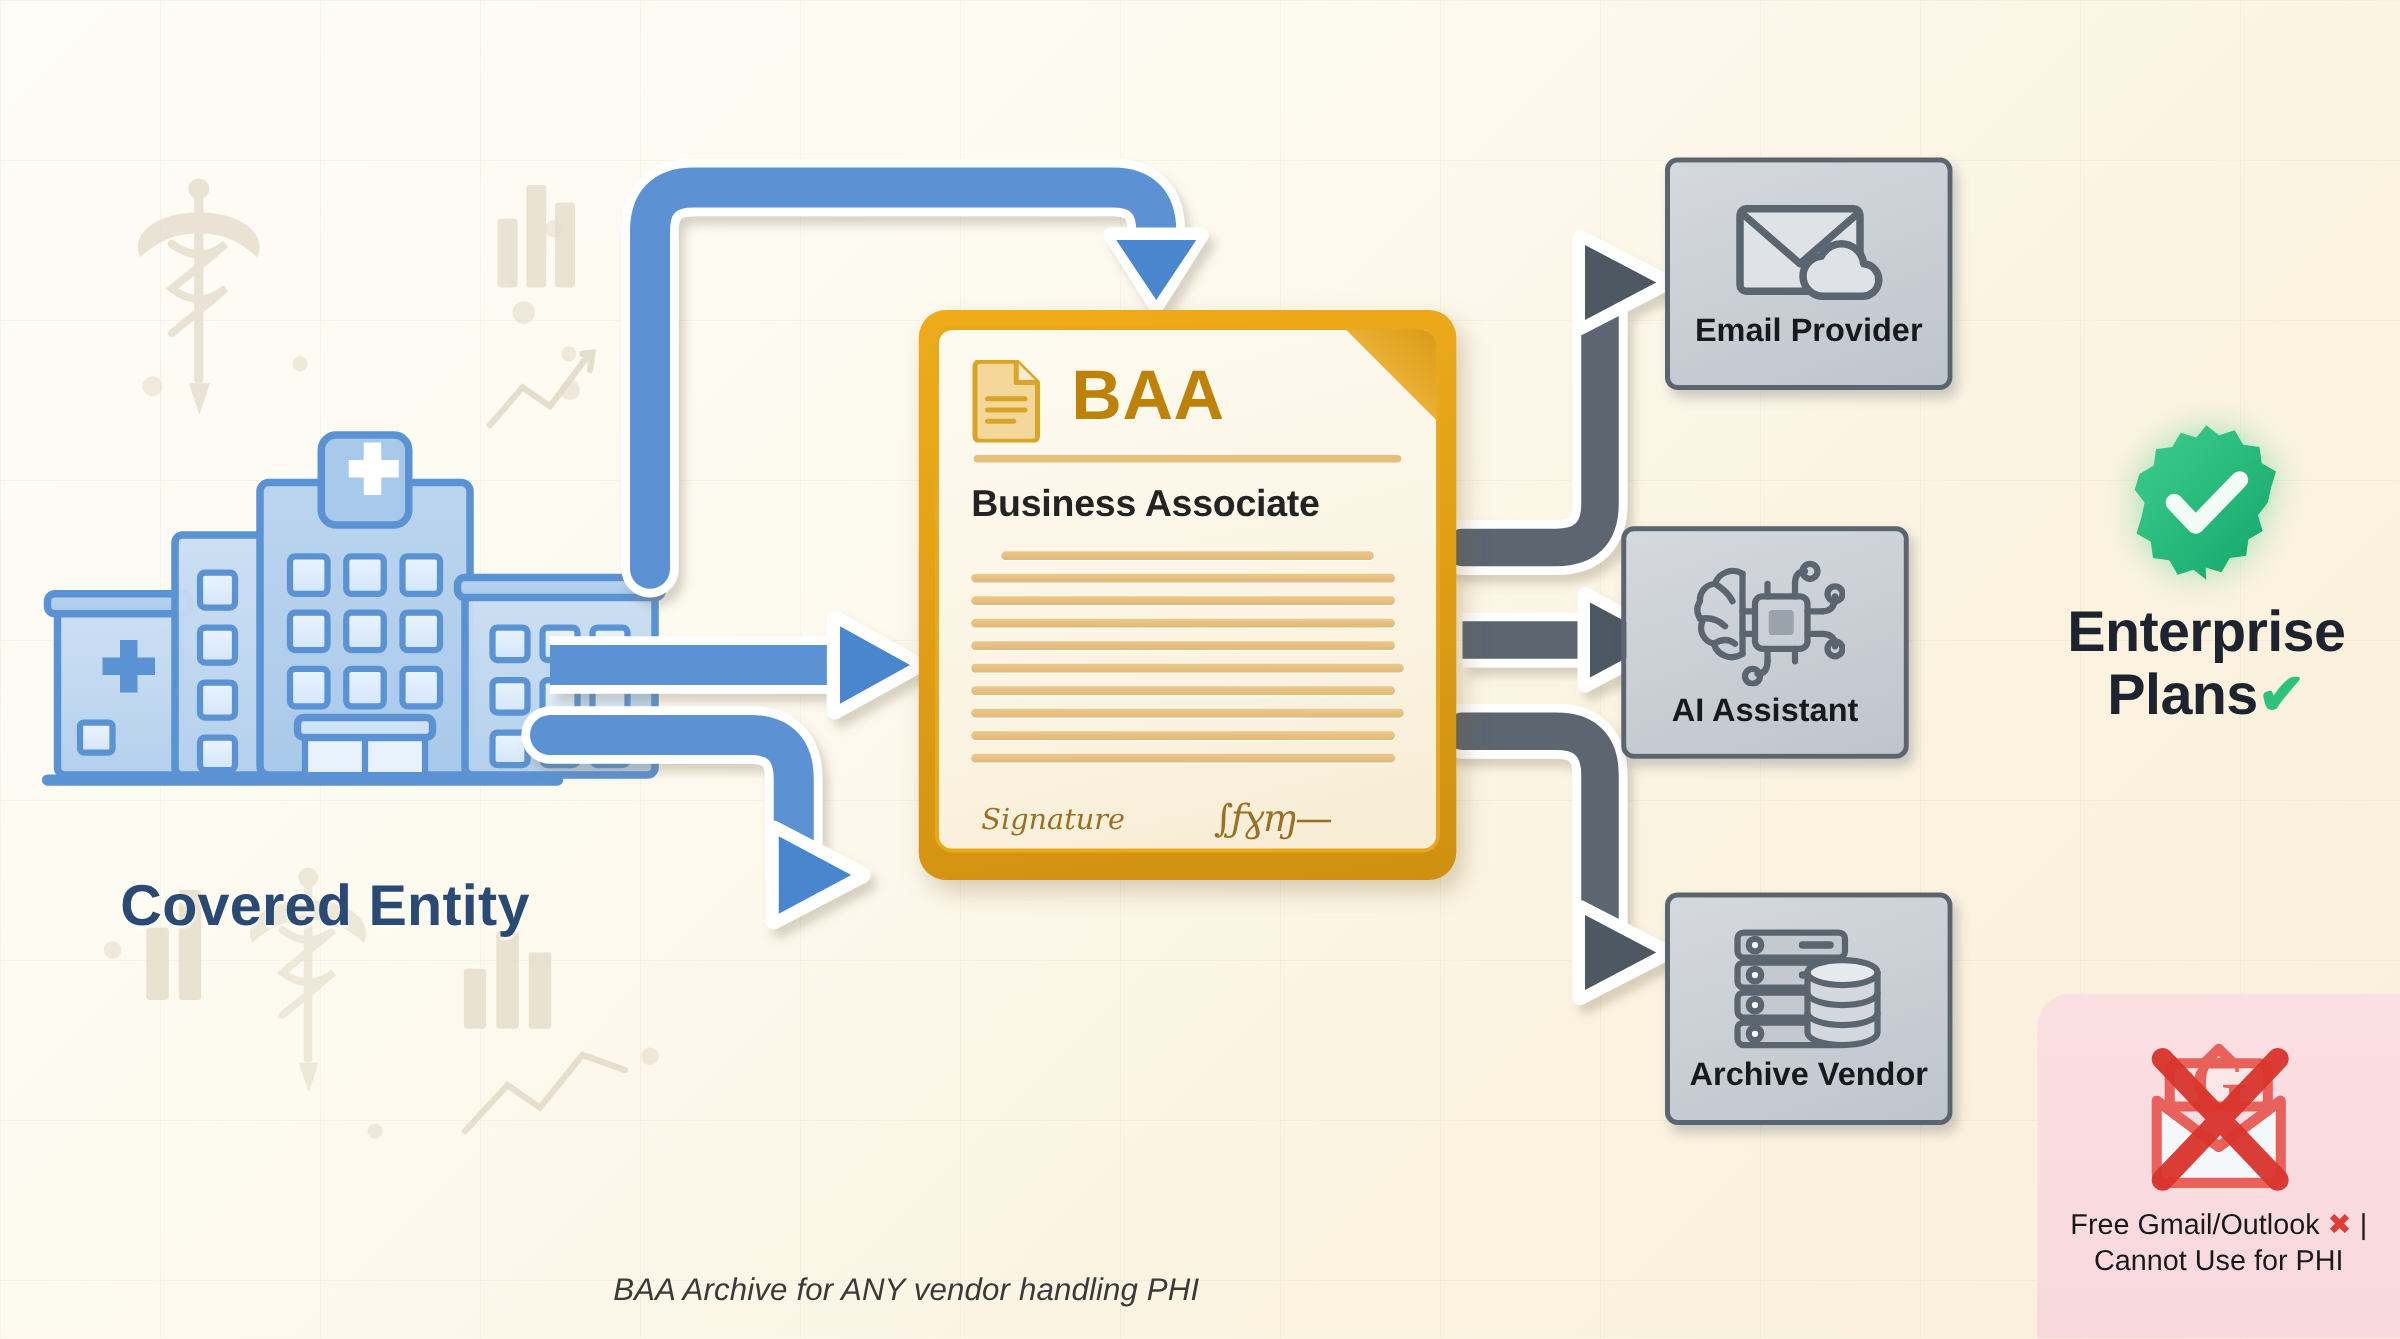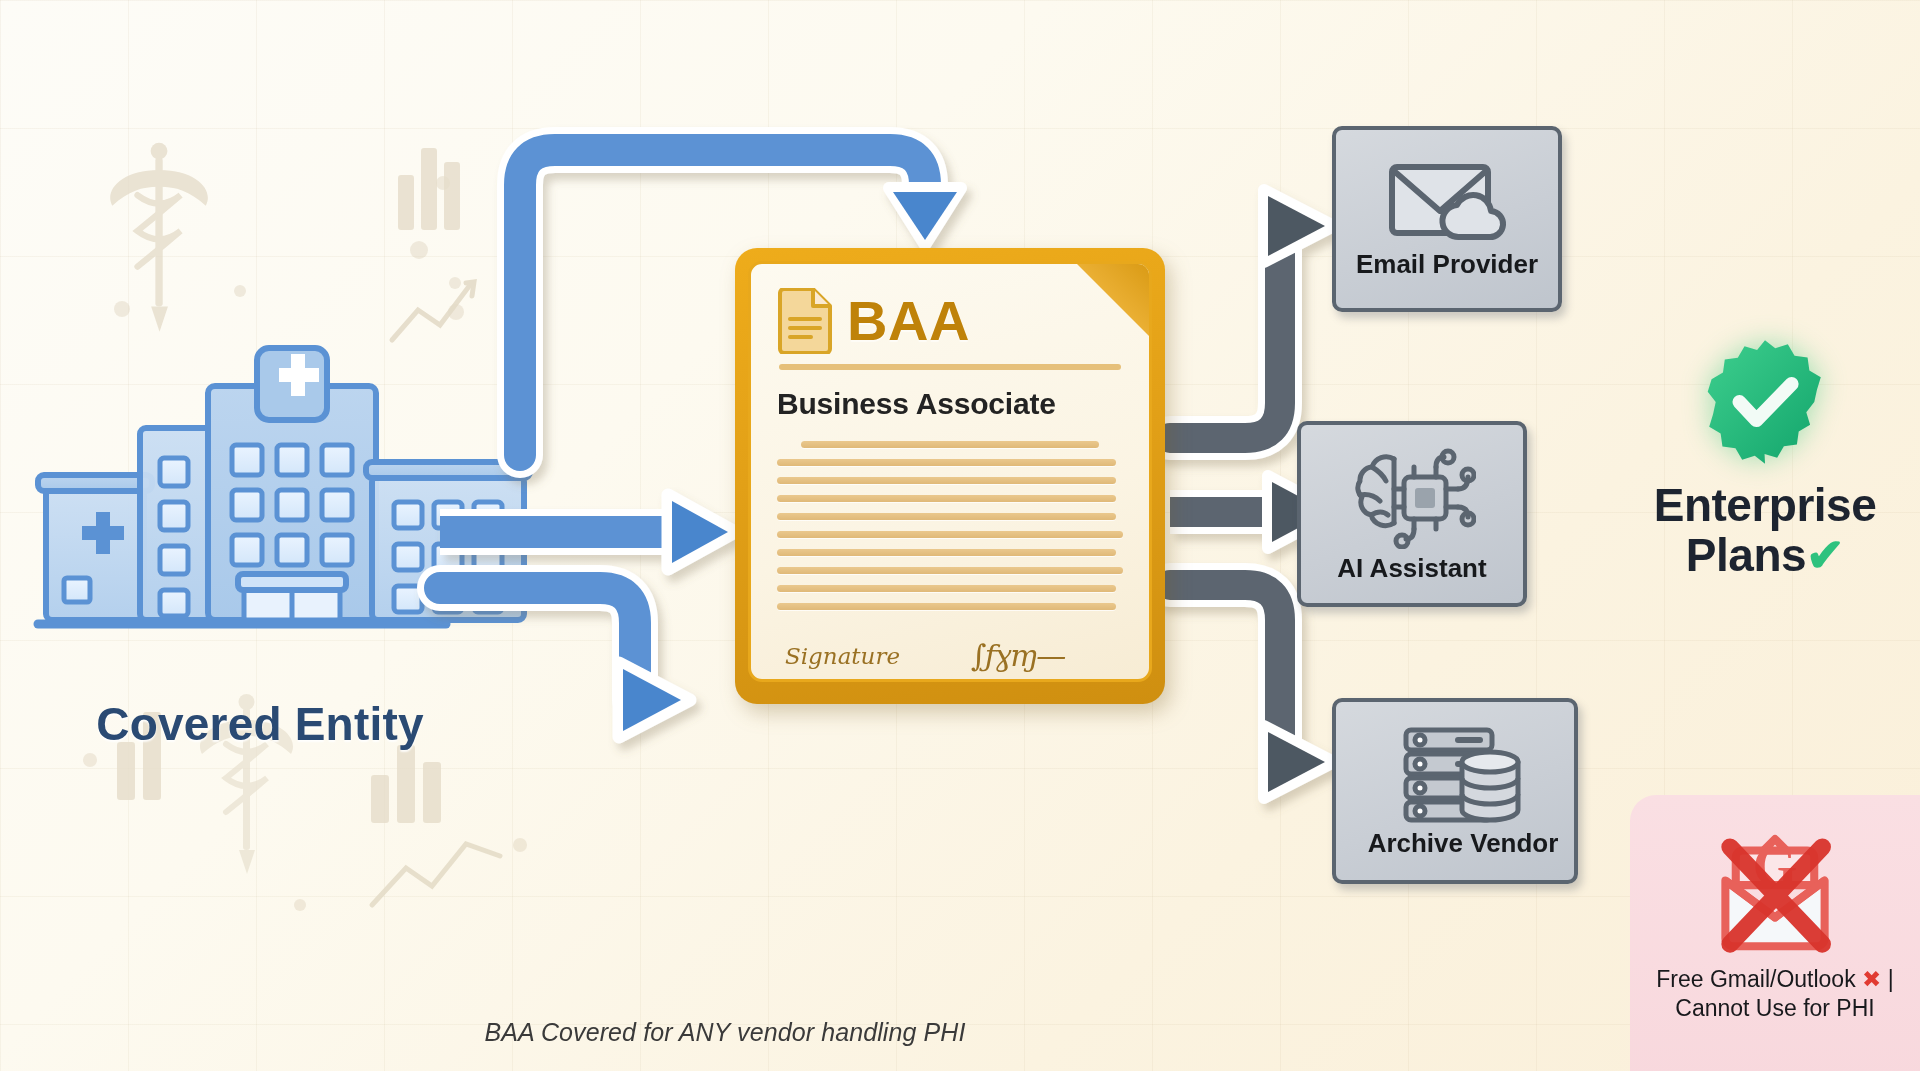--- a/index.html
+++ b/index.html
@@ -55,21 +55,21 @@
     border:3px solid #e8a81c;
     overflow:hidden;
   }
   .doc-fold{
     position:absolute;right:-1px;top:-1px;
     width:74px;height:74px;
     background:linear-gradient(225deg,#d99a14 0%,#eeb43a 60%,#f3c760 100%);
     clip-path:polygon(100% 0,100% 100%,0 0);
   }
   .doc-pad{padding:24px 26px 0 26px;position:relative;}
-  .doc-head{display:flex;align-items:center;gap:14px;}
+  .doc-head{display:flex;align-items:flex-start;gap:24px;}
   .doc-title{
     font-size:56px;font-weight:bold;color:#bf8209;letter-spacing:.5px;
     line-height:1;
     text-shadow:0 2px 1px rgba(255,255,255,.6);
   }
   .doc-rule{
     height:6px;background:#e6c07a;border-radius:3px;margin:10px 2px 16px 2px;
   }
   .doc-sub{
     font-size:30px;font-weight:bold;color:#232323;line-height:1.18;
@@ -99,21 +99,21 @@
     border-radius:10px;
     box-shadow:4px 6px 9px rgba(90,95,105,.30);
     display:flex;flex-direction:column;align-items:center;justify-content:center;
   }
   .vendor-label{
     font-size:26px;font-weight:bold;color:#17191c;text-align:center;
     line-height:1.16;margin-top:4px;padding:0 6px;
   }
   #vendor-email{left:1332px;top:126px;height:178px;}
   #vendor-ai{left:1297px;top:421px;height:178px;}
-  #vendor-archive{left:1332px;top:698px;height:178px;padding-left:16px;}
+  #vendor-archive{left:1332px;top:714px;height:178px;}
   
   #enterprise-block{
     position:absolute;left:1620px;top:338px;width:290px;
   }
   #enterprise-badge{margin:0 auto;width:128px;height:128px;display:block;
     filter:drop-shadow(0 0 14px rgba(52,199,123,.45));}
   #enterprise-text{
     margin-top:15px;text-align:center;
     font-size:46px;font-weight:bold;color:#1d2430;line-height:1.08;
     letter-spacing:-.5px;
@@ -443,15 +443,15 @@
         <line x1="26" y1="33" x2="106" y2="117"></line>
         <line x1="106" y1="33" x2="26" y2="117"></line>
       </g>
     </svg>
     <div id="warning-text">
       <span>Free Gmail/Outlook </span><span class="x">✖</span><span> |</span><br>
       <span>Cannot Use for PHI</span>
     </div>
   </div>
 
-  <div id="footnote">BAA Covered for ANY vendor handling PHI</div>
+  <div id="footnote">BAA Archive for ANY vendor handling PHI</div>
 
 </div>
 
 </body></html>

